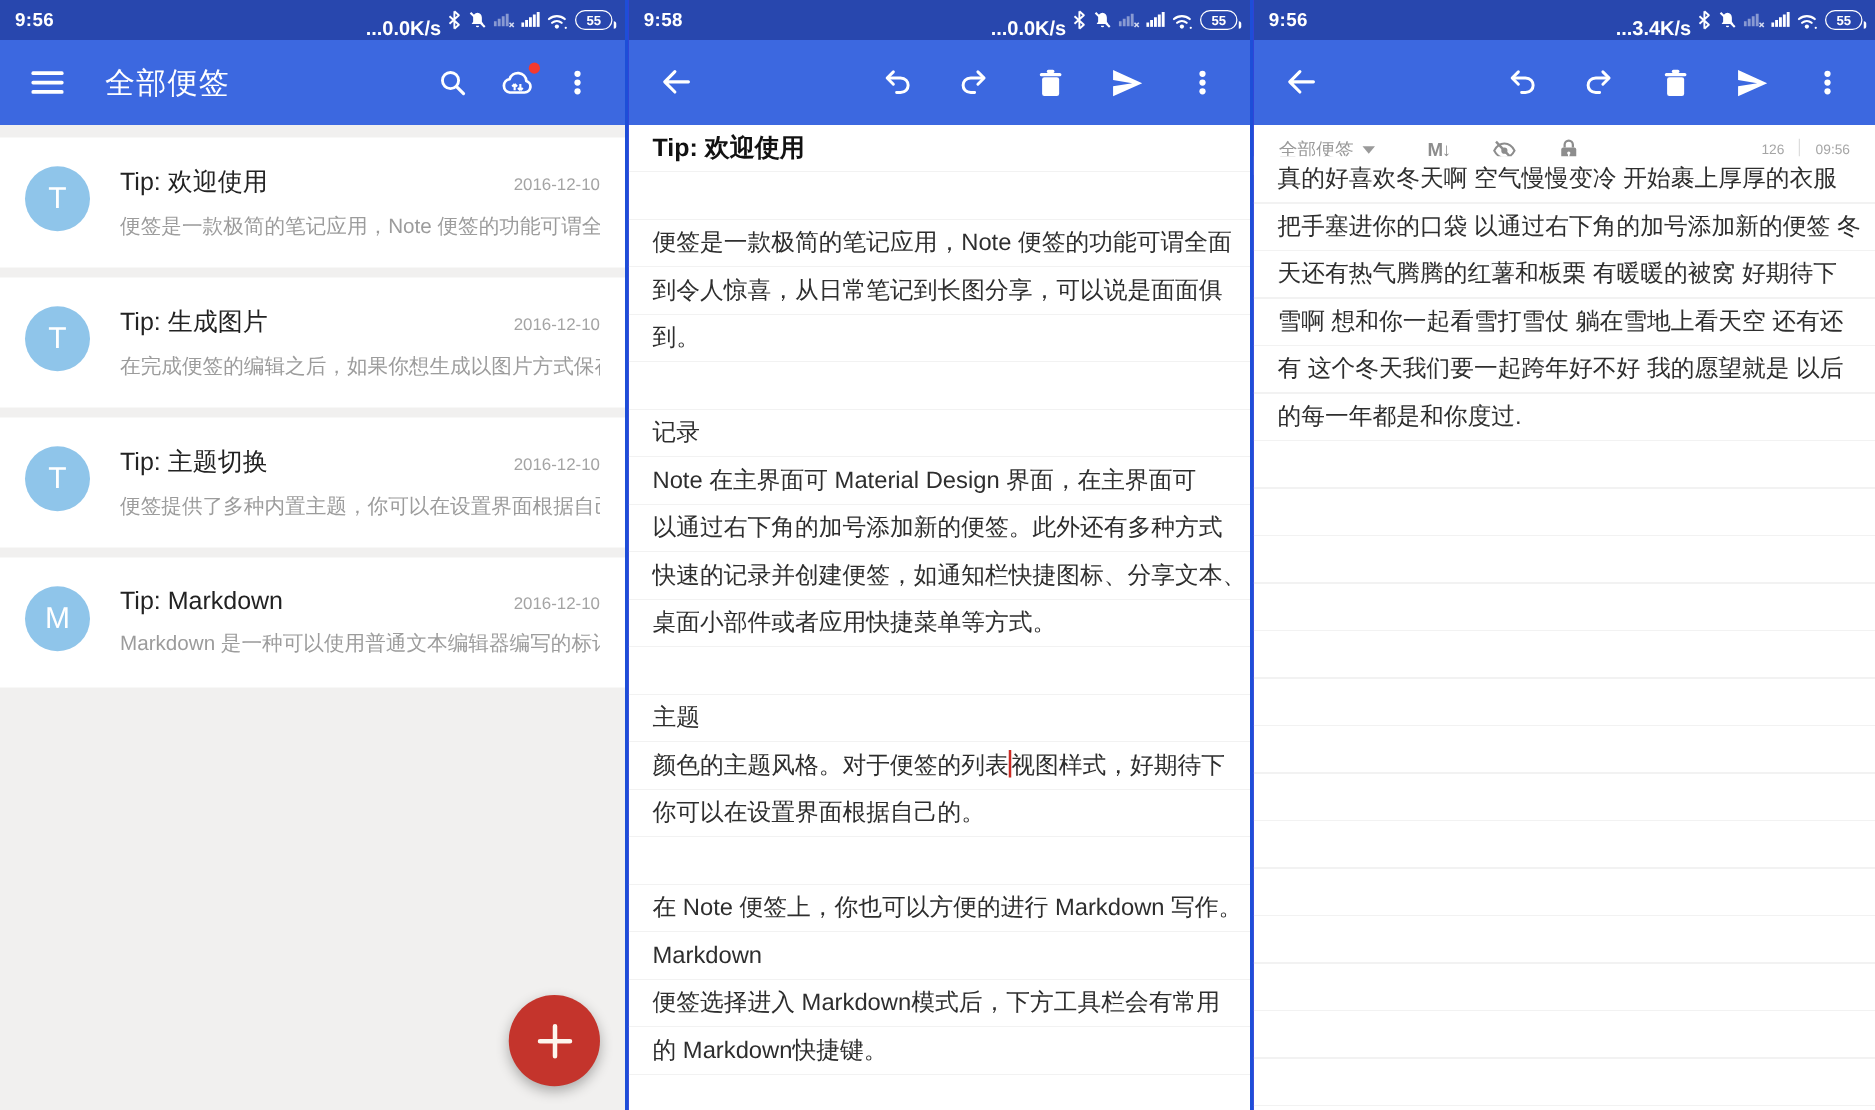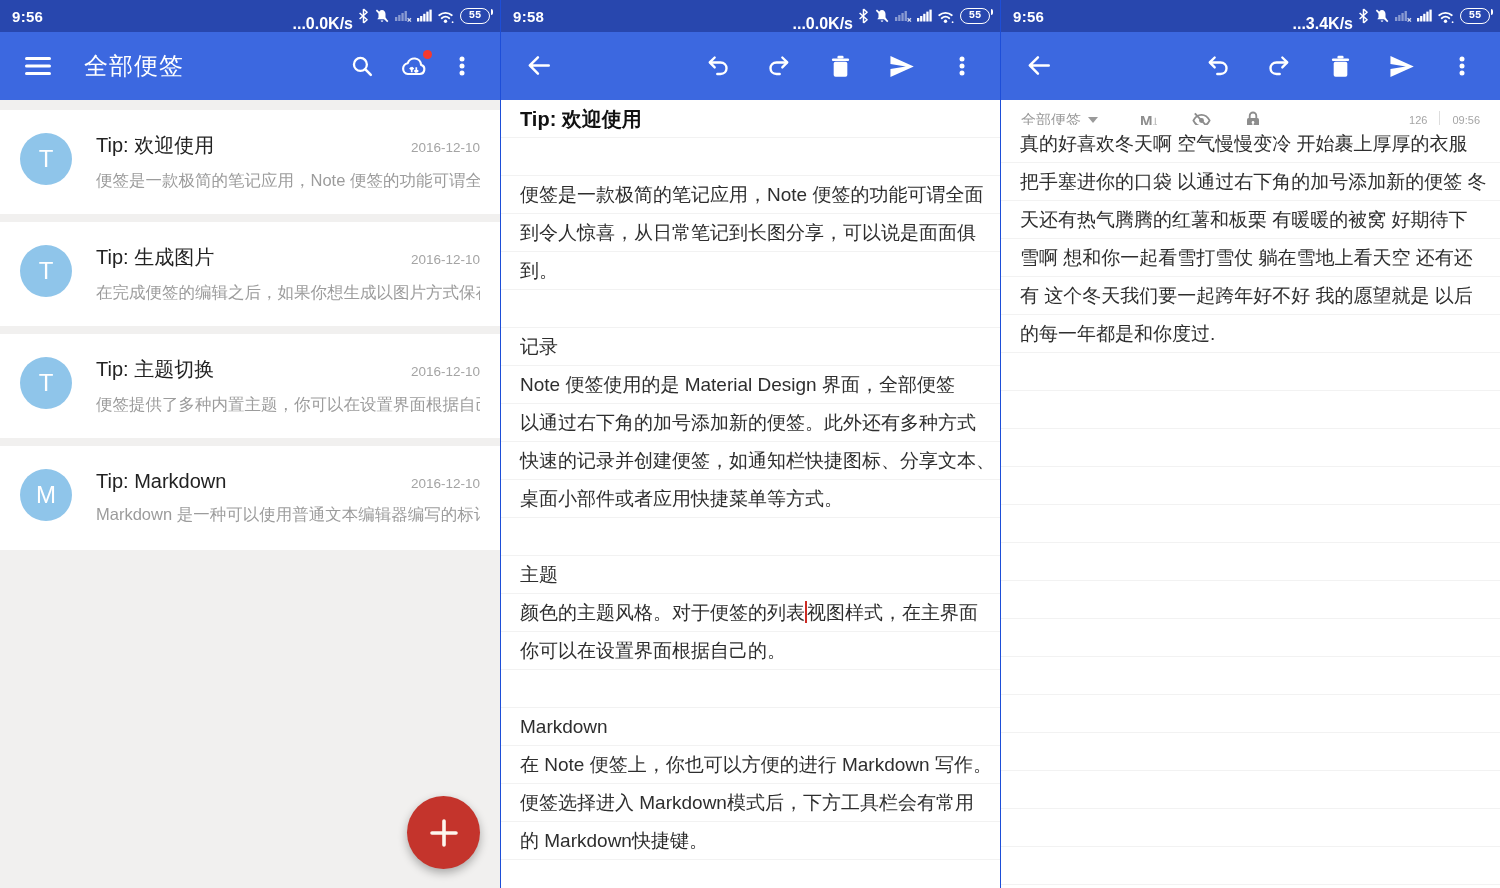--- a/index.html
+++ b/index.html
@@ -1,31 +1,31 @@
 <!DOCTYPE html>
 <html><head>
 <meta charset="utf-8">
 <style>
   * { margin:0; padding:0; box-sizing:border-box; }
   html,body { width:1500px; height:888px; overflow:hidden; background:#000; }
   body { font-family:"Liberation Sans","DejaVu Sans",sans-serif; }
   .screen { display:flex; width:1500px; height:888px; }
   .panel { position:relative; width:500px; height:888px; background:#6d28d9; overflow:hidden; flex:0 0 500px; }
-  .panel + .panel { border-left:1px solid #1d4ed8; }
+  .panel + .panel { border-left:3px solid #1d4ed8; }
 
   
   .statusbar { height:32px; background:#2847ae; color:#fff; display:flex; align-items:center;
                justify-content:space-between; padding:0 10px 0 12px; }
   .sb-time { font-size:15px; font-weight:bold; letter-spacing:.3px; }
   .sb-right { display:flex; align-items:center; gap:5px; }
   .sb-speed { font-size:16px; font-weight:bold;margin-top:16px; }
   .sb-ico { display:inline-flex; align-items:center; }
-  .battery { display:inline-flex; align-items:flex-start; justify-content:center; min-width:30px; height:16px;
+  .battery { display:inline-flex; align-items:flex-end; justify-content:center; min-width:30px; height:16px;
              border:1.6px solid #fff; border-radius:8px; font-size:10.5px; font-weight:bold; color:#fff;
-             padding:0 4px; position:relative;font-family:Liberation Mono, monospace; }
+             padding:0 4px; position:relative; }
   .battery::after { content:""; position:absolute; right:-4px; width:2.4px; height:6px; background:#fff;
                     border-radius:0 2px 2px 0; }
 
   
   .appbar { height:68px; background:#3c68e0; display:flex; align-items:center; color:#fff; padding:0 18px; }
   .appbar-title { font-size:24px; margin-left:26px; letter-spacing:1px; }
   .appbar-spacer { flex:1; }
   .abtn { display:inline-flex; align-items:center; justify-content:center; width:40px; height:40px; position:relative; }
   .editor-actions { display:flex; align-items:center; gap:21px; }
   .red-dot { position:absolute; top:4px; right:2px; width:9px; height:9px; border-radius:50%; background:#f5392f; }
@@ -299,31 +299,31 @@
         </span>
     </div>
     <div class="editor-body from-top" id="editor-welcome">
         <div class="ed-line ed-title">Tip: 欢迎使用</div>
         <div class="ed-line"></div>
         <div class="ed-line">便签是一款极简的笔记应用，Note 便签的功能可谓全面</div>
         <div class="ed-line">到令人惊喜，从日常笔记到长图分享，可以说是面面俱</div>
         <div class="ed-line">到。</div>
         <div class="ed-line"></div>
         <div class="ed-line">记录</div>
-        <div class="ed-line">Note 便签使用的是 Material Design 界面，全部便签</div>
+        <div class="ed-line">Note 在主界面可 Material Design 界面，在主界面可</div>
         <div class="ed-line">以通过右下角的加号添加新的便签。此外还有多种方式</div>
         <div class="ed-line">快速的记录并创建便签，如通知栏快捷图标、分享文本、</div>
         <div class="ed-line">桌面小部件或者应用快捷菜单等方式。</div>
         <div class="ed-line"></div>
         <div class="ed-line">主题</div>
-        <div class="ed-line"><span>颜色的主题风格。对于便签的列表</span><span class="caret"></span><span>视图样式，在主界面</span></div>
+        <div class="ed-line"><span>颜色的主题风格。对于便签的列表</span><span class="caret"></span><span>视图样式，好期待下</span></div>
         <div class="ed-line">你可以在设置界面根据自己的。</div>
         <div class="ed-line"></div>
+        <div class="ed-line">在 Note 便签上，你也可以方便的进行 Markdown 写作。</div>
         <div class="ed-line">Markdown</div>
-        <div class="ed-line">在 Note 便签上，你也可以方便的进行 Markdown 写作。</div>
         <div class="ed-line">便签选择进入 Markdown模式后，下方工具栏会有常用</div>
         <div class="ed-line">的 Markdown快捷键。</div>
       </div>
   </section>
 
   <section class="panel">
     <div class="statusbar">
       <span class="sb-time">9:56</span>
       <span class="sb-right">
         <span class="sb-speed">...3.4K/s</span>

